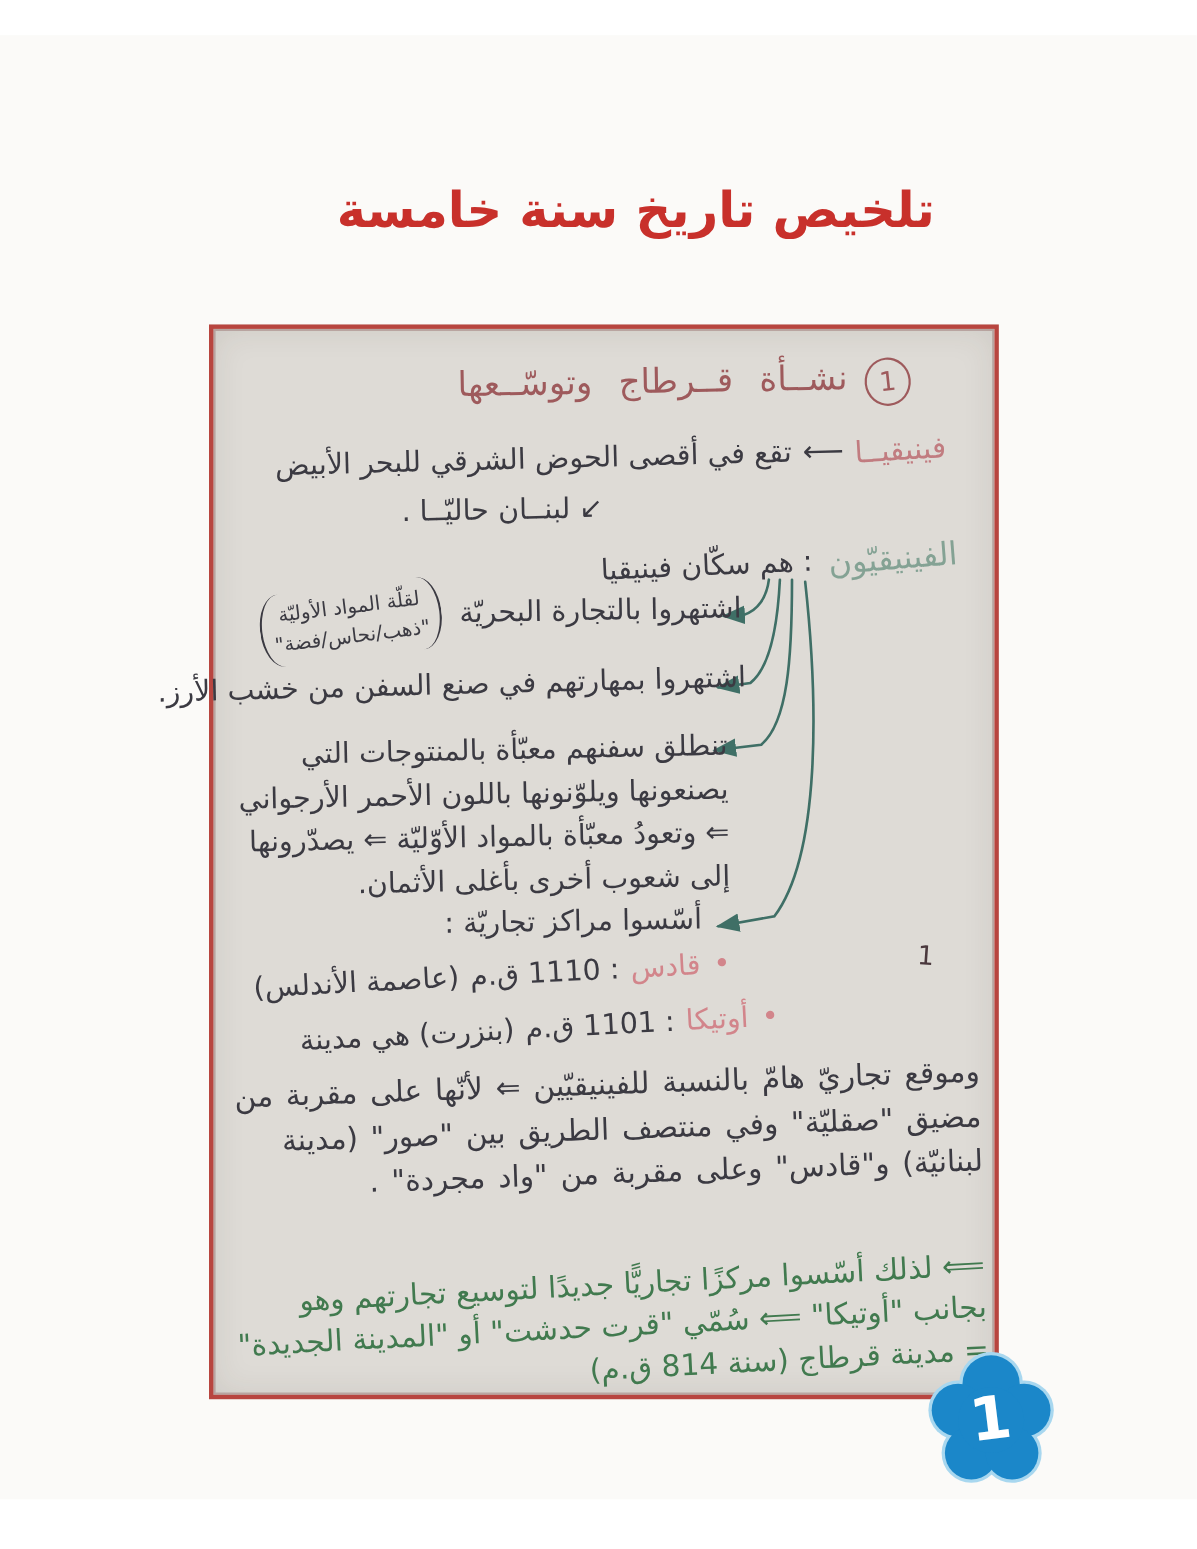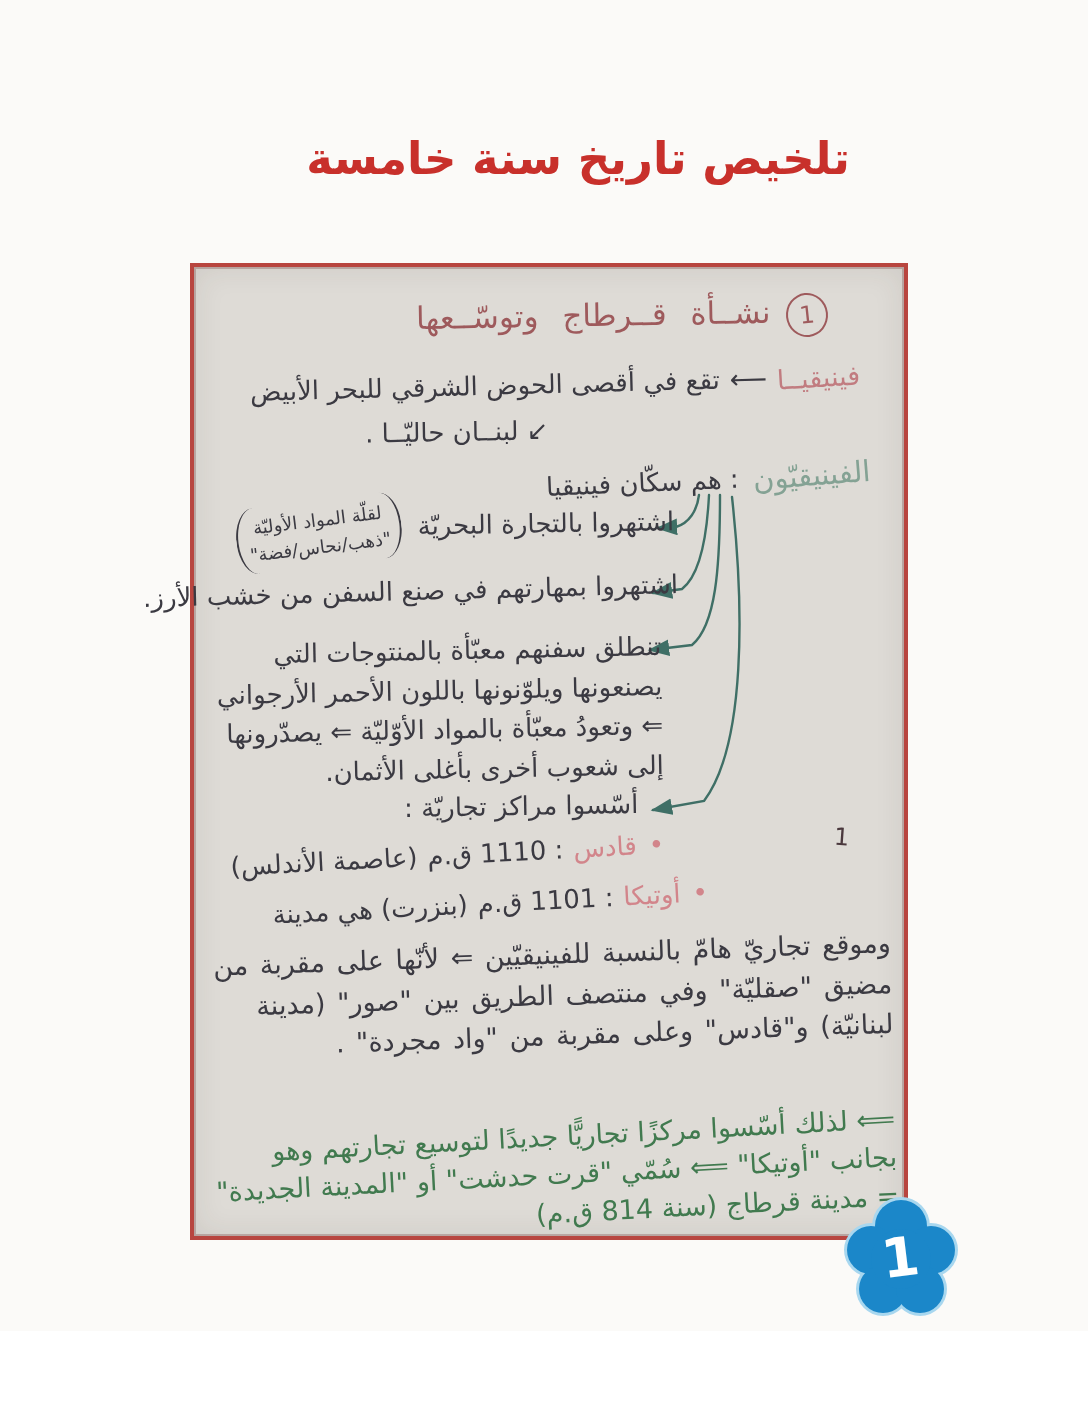--- a/index.html
+++ b/index.html
@@ -1,17 +1,17 @@
 <!DOCTYPE html>
 <html lang="ar" style="--title_red: #c8302b; --box_border: #b8453f; --paper: #dedbd6; --ink: #3b3a42; --maroon: #9e5a5c; --label_pink: #c17c80; --center_pink: #d2858b; --green_label: #84a294; --green_ink: #417a4f; --teal: #3f6f66; --blue: #1b87c9; --blue_halo: #a8d7ef; --margin_ink: #4a383d;"><head>
 <meta charset="utf-8">
 <style>
   html,body{margin:0;padding:0;}
   .page{position:relative;width:1088px;height:1331px;background:#fbfaf8;overflow:hidden;
-        font-family:"DejaVu Sans",sans-serif;}
+        font-family:"DejaVu Sans",sans-serif;margin-top:32px;}
   .title{position:absolute;top:132px;left:0;right:0;margin:0;text-align:center;
          transform:translateX(34px);direction:rtl;font-size:45px;font-weight:bold;
          color:var(--title_red);letter-spacing:0;}
   
   .card{position:absolute;left:190px;top:263px;width:710px;height:969px;
         background:var(--paper);border:4px solid var(--box_border);
         box-shadow:inset 0 0 0 2px rgba(110,45,45,.28), inset 0 0 30px rgba(60,50,40,.10);
         direction:rtl;color:var(--ink);}
   .card *{direction:rtl;}
   .connectors{position:absolute;inset:0;width:710px;height:969px;pointer-events:none;}

